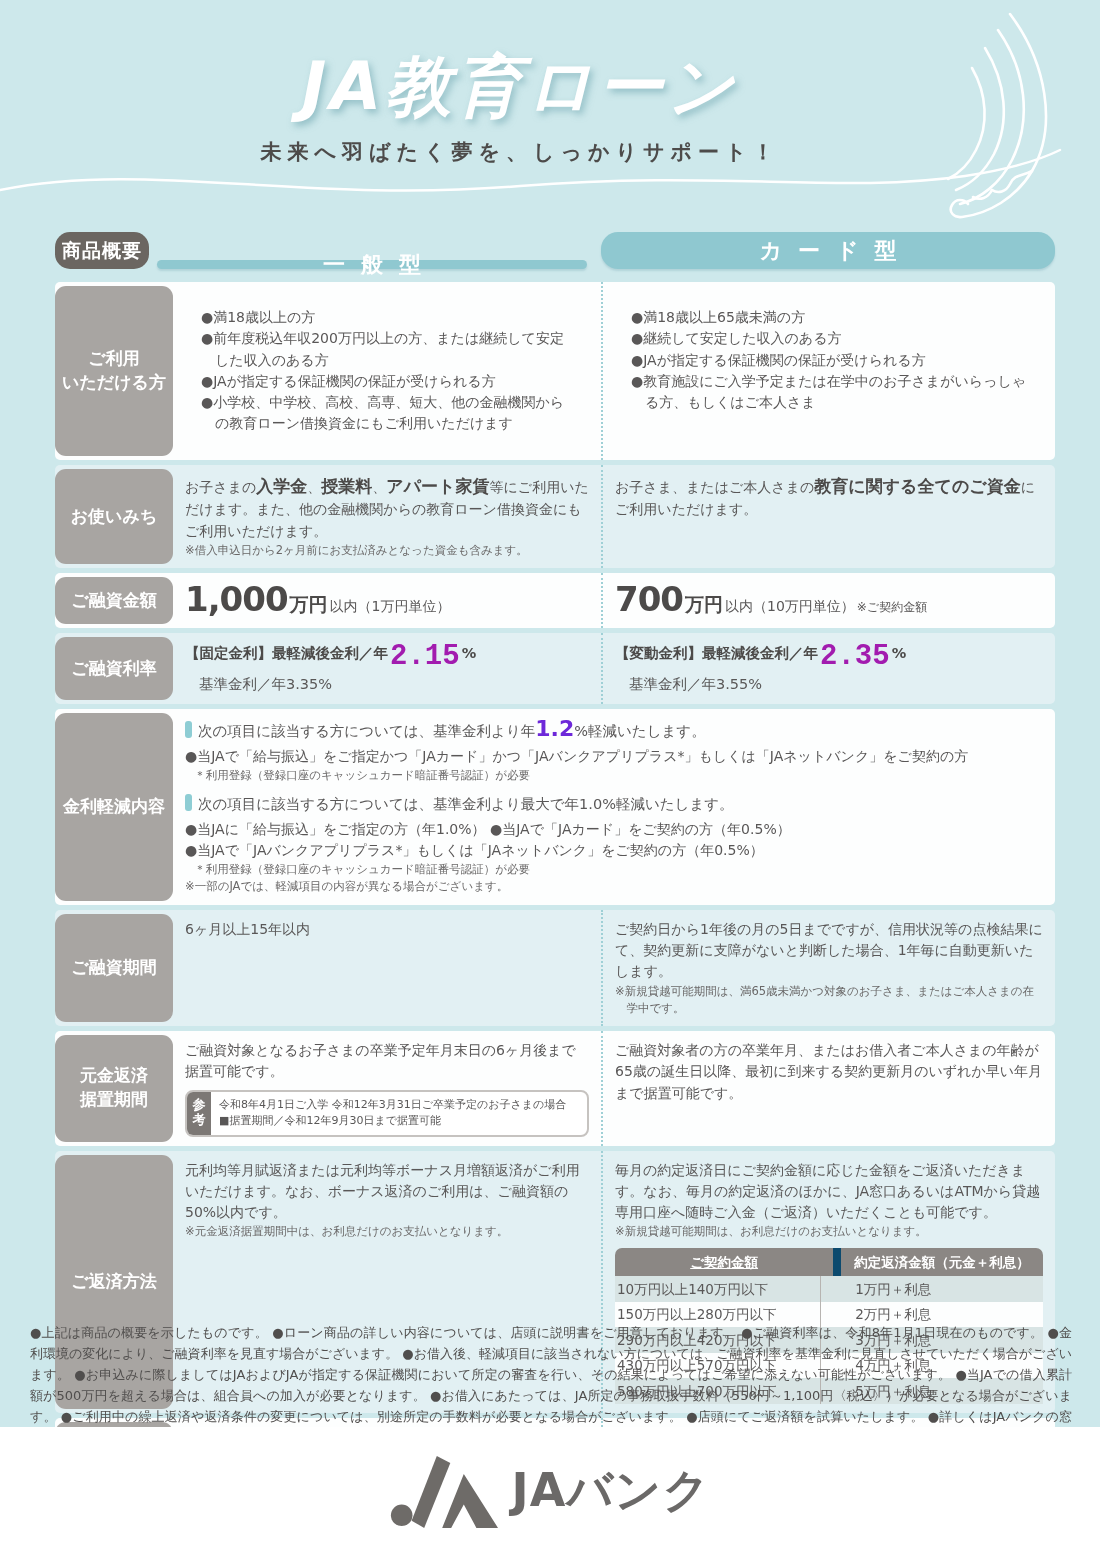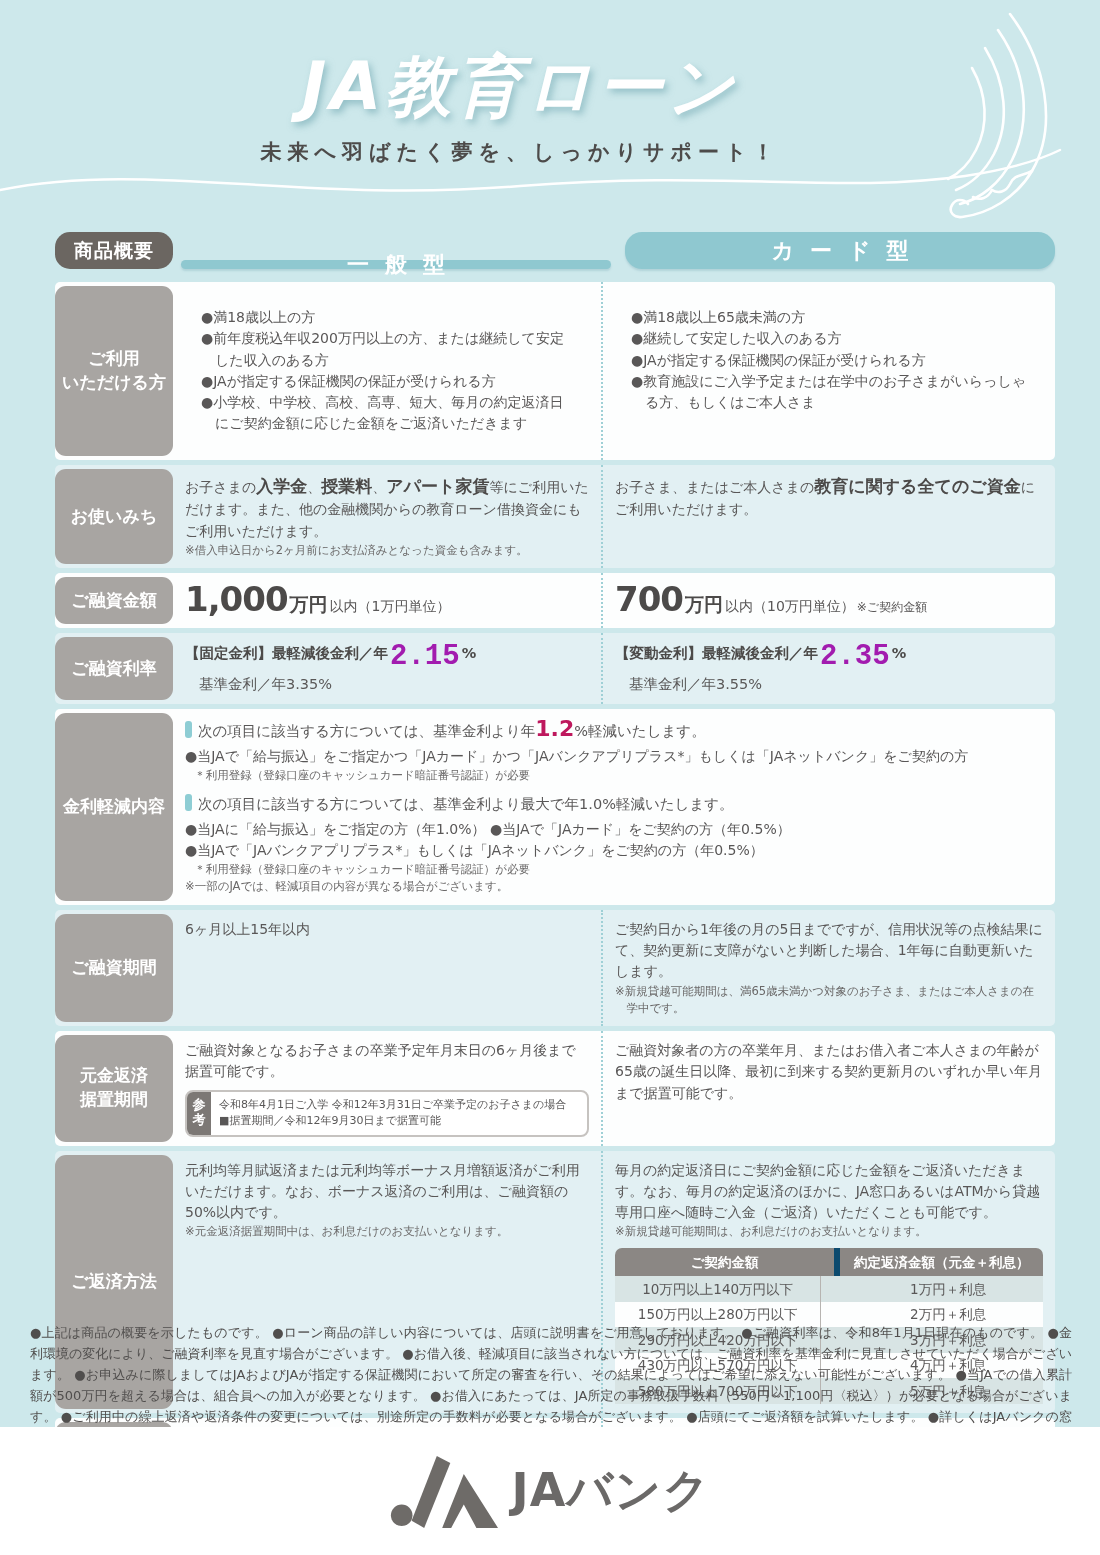--- a/index.html
+++ b/index.html
@@ -22,21 +22,21 @@
   .subtitle{
     position:absolute;top:138px;left:0;right:60px;text-align:center;
     font-size:21px;font-weight:bold;letter-spacing:6px;color:#4d4b4a;
   }
   .wing-svg{position:absolute;top:8px;right:28px;}
   .swoosh-svg{position:absolute;left:0;bottom:18px;}
   
   .content{position:absolute;top:232px;left:55px;width:1000px;}
   .band-row{display:flex;height:37px;margin-bottom:13px;}
   .corner-badge{
-    width:118px;background:#6b6661;border-radius:15px;color:#fff;
+    width:94px;background:#6b6661;border-radius:15px;color:#fff;
     display:flex;align-items:center;justify-content:center;
     font-size:19px;font-weight:bold;letter-spacing:1px;margin-right:8px;
   }
   .colhead{
     background:#8fc8d0;border-radius:17px;color:#fff;
     display:flex;align-items:center;justify-content:center;
     font-size:22px;font-weight:bold;letter-spacing:16px;text-indent:16px;
     box-shadow:0 2px 2px rgba(130,175,185,.35);
   }
   .colhead.general{width:430px;margin-right:14px;margin-top:28px;}
@@ -67,43 +67,43 @@
   .midnum{font-size:29px;font-weight:bold;color:#a21caf;line-height:1;font-family:Liberation Mono, monospace;}
   .unit{font-size:19px;font-weight:bold;color:#4c4a49;}
   .amount-line{display:flex;align-items:baseline;gap:2px;flex-wrap:wrap;}
   .rate-line{display:flex;align-items:flex-start;flex-wrap:wrap;gap:2px;font-size:14.5px;}
   .rate-base{margin-left:14px;}
   .teal-bar{
     display:inline-block;width:7px;height:17px;border-radius:3px;
     background:#8ecdd4;margin-right:6px;vertical-align:-2px;
   }
   .red-head{font-size:14.5px;}
-  .red-bignum{font-size:22px;font-weight:bold;color:#be185d;line-height:1;}
+  .red-bignum{font-size:22px;font-weight:bold;color:#6d28d9;line-height:1;}
   .mb4{margin-bottom:4px;} .mb8{margin-bottom:8px;}
   
   .ref-box{
     display:flex;border:2px solid #c6c3c0;border-radius:8px;background:#fff;
     margin-top:7px;overflow:hidden;align-items:stretch;
   }
   .ref-badge{
     flex:0 0 24px;background:#7c7875;color:#fff;font-size:13px;font-weight:bold;
     display:flex;flex-direction:column;align-items:center;justify-content:center;
     line-height:1.15;letter-spacing:0;white-space:pre-line;text-align:center;
   }
   .ref-text{padding:5px 8px;font-size:11px;line-height:1.5;}
   
   .pay-table{margin-top:7px;font-size:13.5px;}
   .pay-head{
     display:flex;background:#8b8784;color:#fff;font-weight:bold;
     border-radius:7px 7px 0 0;text-align:center;
   }
   .pay-head .hc{padding:4px 2px;}
-  .pay-head .hc.c1{width:52%;border-right:6px solid #0c4a6e;}
+  .pay-head .hc.c1{width:52%;border-right:8px solid #0c4a6e;text-decoration:underline;}
   .pay-head .hc.c2{width:48%;}
-  .pay-row{display:flex;text-align:center;gap:32px;}
+  .pay-row{display:flex;gap:32px;}
   .pay-row:nth-child(even){background:#d8e4e4;}
   .pay-row:nth-child(odd){background:#fdfefe;}
   .pay-row .pc{padding:2.5px 2px;}
   .pay-row .pc.c1{width:52%;border-right:1.5px solid #b7b4b1;}
   .pay-row .pc.c2{width:48%;}
   
   .footer-notes{
     position:absolute;top:1322px;left:30px;width:1042px;
     font-size:13px;line-height:1.62;color:#504e4d;text-align:justify;
   }
@@ -154,21 +154,21 @@
       <div class="label-cell">
         <div class="label-badge">ご利用
 いただける方</div>
       </div>
       <div class="cells">
         <div class="cell general">
           <ul class="bullets">
             <li>●満18歳以上の方</li>
             <li>●前年度税込年収200万円以上の方、または継続して安定した収入のある方</li>
             <li>●JAが指定する保証機関の保証が受けられる方</li>
-            <li>●小学校、中学校、高校、高専、短大、毎月の約定返済日にご契約金額に応じた金額をご返済いただきます</li>
+            <li>●小学校、中学校、高校、高専、短大、他の金融機関からの教育ローン借換資金にもご利用いただけます</li>
           </ul>
         </div>
         <div class="cell card">
           <ul class="bullets">
             <li>●満18歳以上65歳未満の方</li>
             <li>●継続して安定した収入のある方</li>
             <li>●JAが指定する保証機関の保証が受けられる方</li>
             <li>●教育施設にご入学予定または在学中のお子さまがいらっしゃる方、もしくはご本人さま</li>
           </ul>
         </div>

